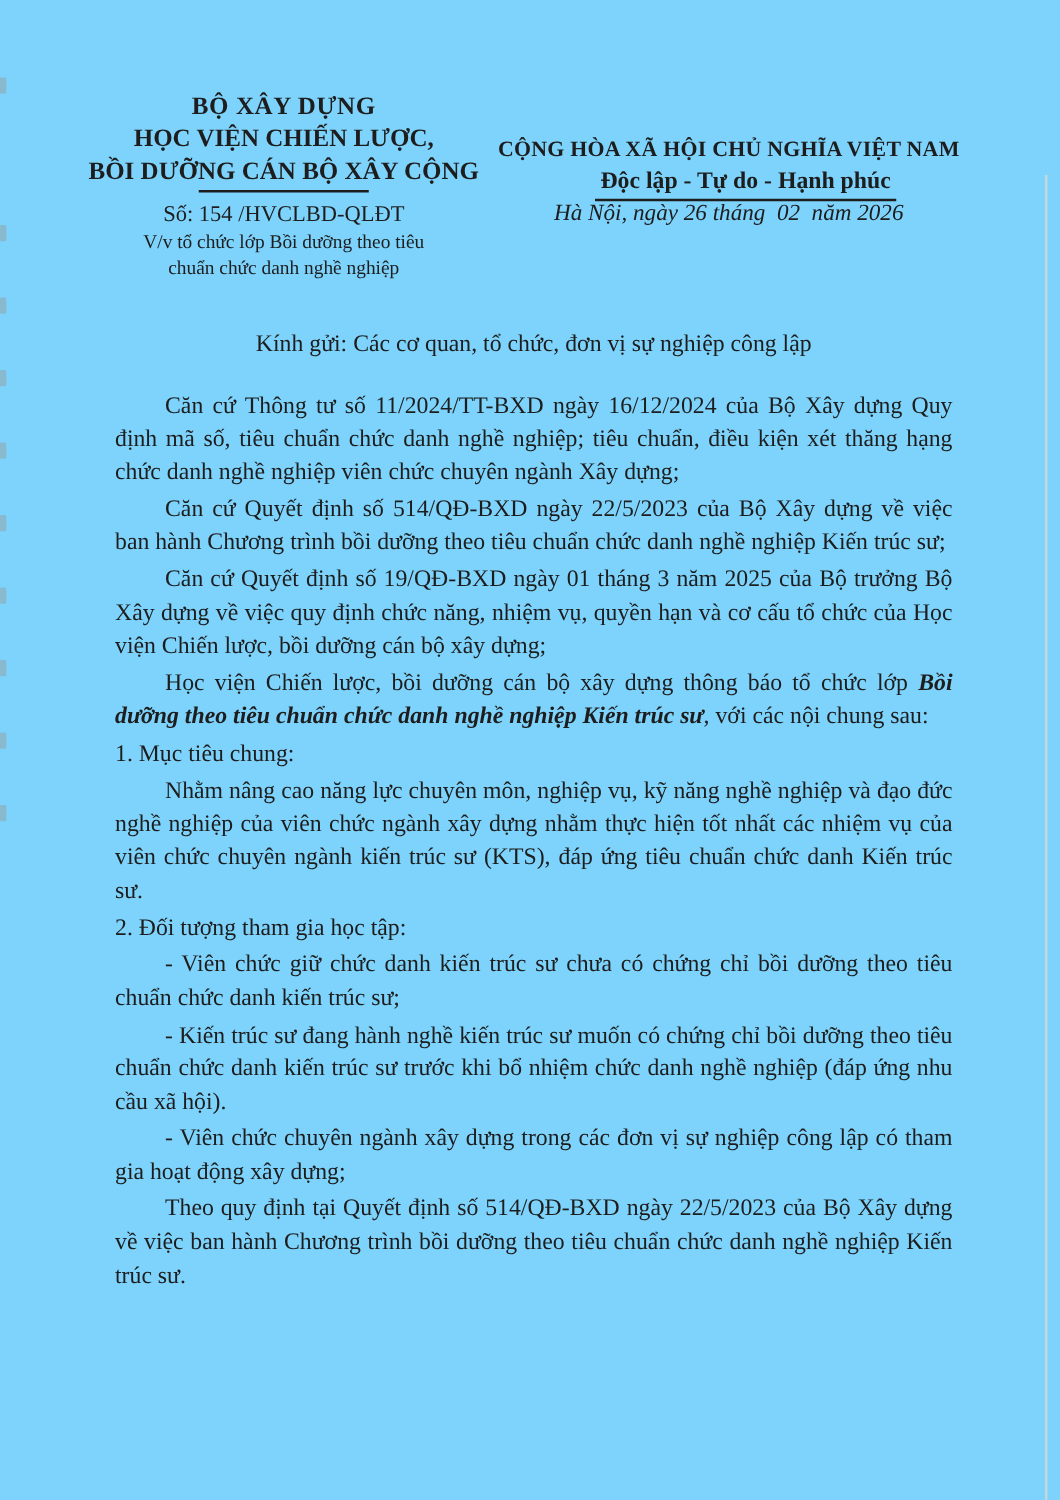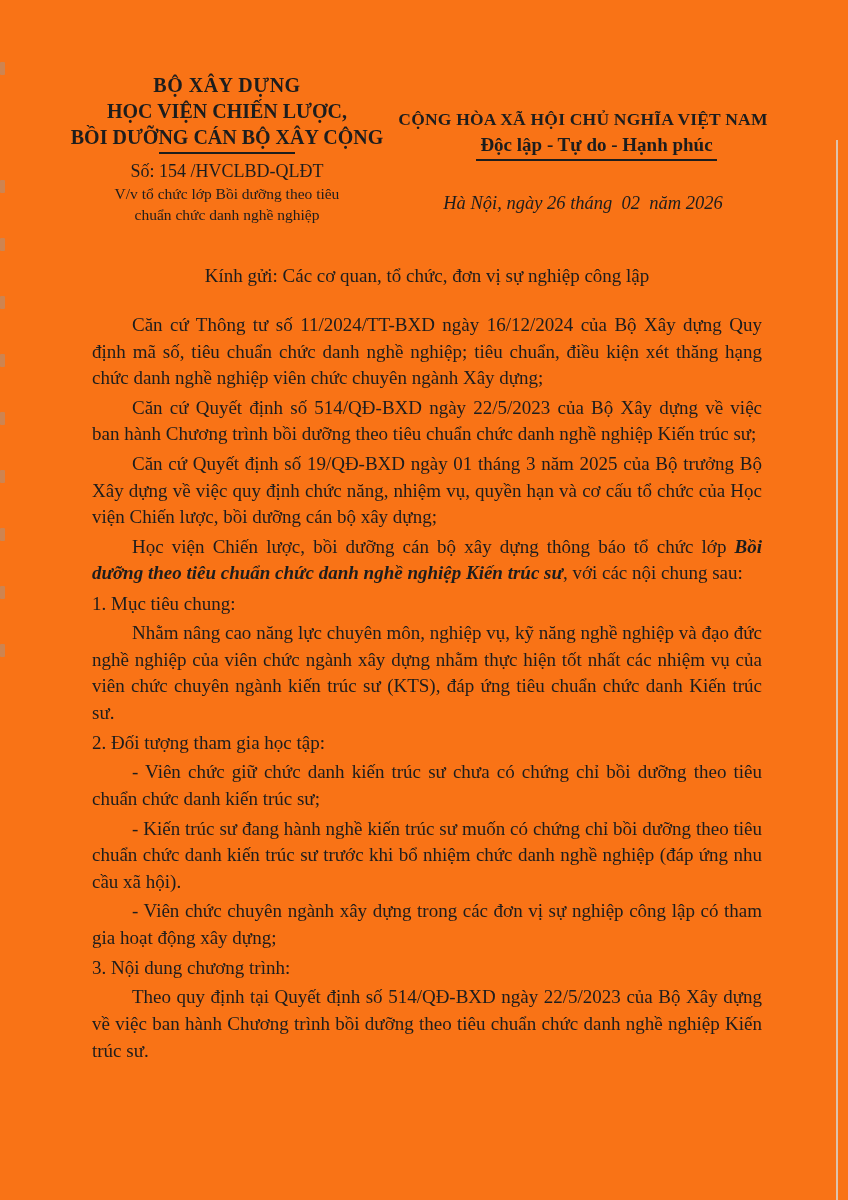--- a/index.html
+++ b/index.html
@@ -1,20 +1,20 @@
 <!DOCTYPE html>
 <html lang="vi"><head>
 <meta charset="utf-8">
 <style>
   html,body{margin:0;padding:0;background:#e8e8e8;}
   .page{
     position:relative;
     width:848px;height:1200px;
     margin:0 auto;
-    background:#f97316;
+    background:#7dd3fc;
     color:#1d1d1d;
     font-family:"Liberation Serif","DejaVu Serif",serif;
     overflow:hidden;
   }
   
   .scan-line-right{
     position:absolute;top:140px;bottom:0;left:836px;width:2px;
     background:#d7d7d3;opacity:.8;
   }
   .edge-dash{
@@ -34,21 +34,21 @@
   .hdr-right{
     position:absolute;top:78px;left:390px;width:386px;
     text-align:center;
   }
   .hdr-right .national{font-size:17.5px;font-weight:bold;line-height:23px;letter-spacing:.2px;margin-top:30px;}
   .hdr-right .motto{
     display:inline-block;font-size:19px;font-weight:bold;line-height:24px;
     padding:0 4px 2px 4px;border-bottom:2.5px solid #1d1d1d;margin-top:2px;margin-left:27px;
   }
   .hdr-right .dateline{
-    font-style:italic;font-size:18.5px;margin-top:32px;
+    font-style:italic;font-size:18.5px;
     white-space:pre-wrap;
   }
   
   .salute{
     position:absolute;top:262px;left:92px;width:670px;
     text-align:center;font-size:19px;line-height:27px;margin:0;
   }
   .doc-body{
     position:absolute;top:312px;left:92px;width:670px;
   }
@@ -105,17 +105,16 @@
     <p>Căn cứ Thông tư số 11/2024/TT-BXD ngày 16/12/2024 của Bộ Xây dựng Quy định mã số, tiêu chuẩn chức danh nghề nghiệp; tiêu chuẩn, điều kiện xét thăng hạng chức danh nghề nghiệp viên chức chuyên ngành Xây dựng;</p>
     <p>Căn cứ Quyết định số 514/QĐ-BXD ngày 22/5/2023 của Bộ Xây dựng về việc ban hành Chương trình bồi dưỡng theo tiêu chuẩn chức danh nghề nghiệp Kiến trúc sư;</p>
     <p>Căn cứ Quyết định số 19/QĐ-BXD ngày 01 tháng 3 năm 2025 của Bộ trưởng Bộ Xây dựng về việc quy định chức năng, nhiệm vụ, quyền hạn và cơ cấu tổ chức của Học viện Chiến lược, bồi dưỡng cán bộ xây dựng;</p>
     <p><span>Học viện Chiến lược, bồi dưỡng cán bộ xây dựng thông báo tổ chức lớp </span><span class="bi">Bồi dưỡng theo tiêu chuẩn chức danh nghề nghiệp Kiến trúc sư</span><span>, với các nội chung sau:</span></p>
     <h3>1. Mục tiêu chung:</h3>
     <p>Nhằm nâng cao năng lực chuyên môn, nghiệp vụ, kỹ năng nghề nghiệp và đạo đức nghề nghiệp của viên chức ngành xây dựng nhằm thực hiện tốt nhất các nhiệm vụ của viên chức chuyên ngành kiến trúc sư (KTS), đáp ứng tiêu chuẩn chức danh Kiến trúc sư.</p>
     <h3>2. Đối tượng tham gia học tập:</h3>
     <p>- Viên chức giữ chức danh kiến trúc sư chưa có chứng chỉ bồi dưỡng theo tiêu chuẩn chức danh kiến trúc sư;</p>
     <p>- Kiến trúc sư đang hành nghề kiến trúc sư muốn có chứng chỉ bồi dưỡng theo tiêu chuẩn chức danh kiến trúc sư trước khi bổ nhiệm chức danh nghề nghiệp (đáp ứng nhu cầu xã hội).</p>
     <p>- Viên chức chuyên ngành xây dựng trong các đơn vị sự nghiệp công lập có tham gia hoạt động xây dựng;</p>
-    <h3>3. Nội dung chương trình:</h3>
     <p>Theo quy định tại Quyết định số 514/QĐ-BXD ngày 22/5/2023 của Bộ Xây dựng về việc ban hành Chương trình bồi dưỡng theo tiêu chuẩn chức danh nghề nghiệp Kiến trúc sư.</p>
   </main>
 
 </div>
 
 </body></html>

